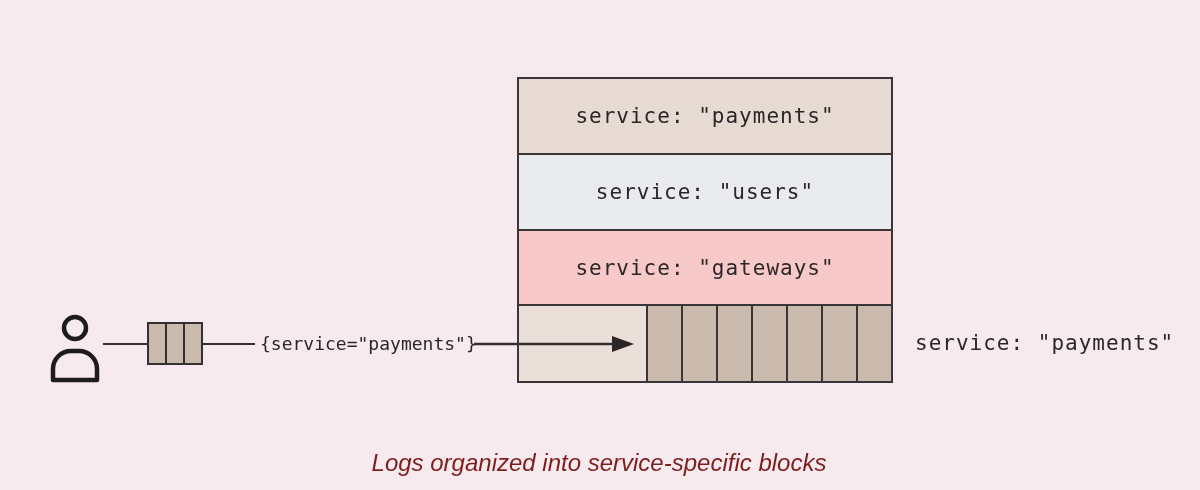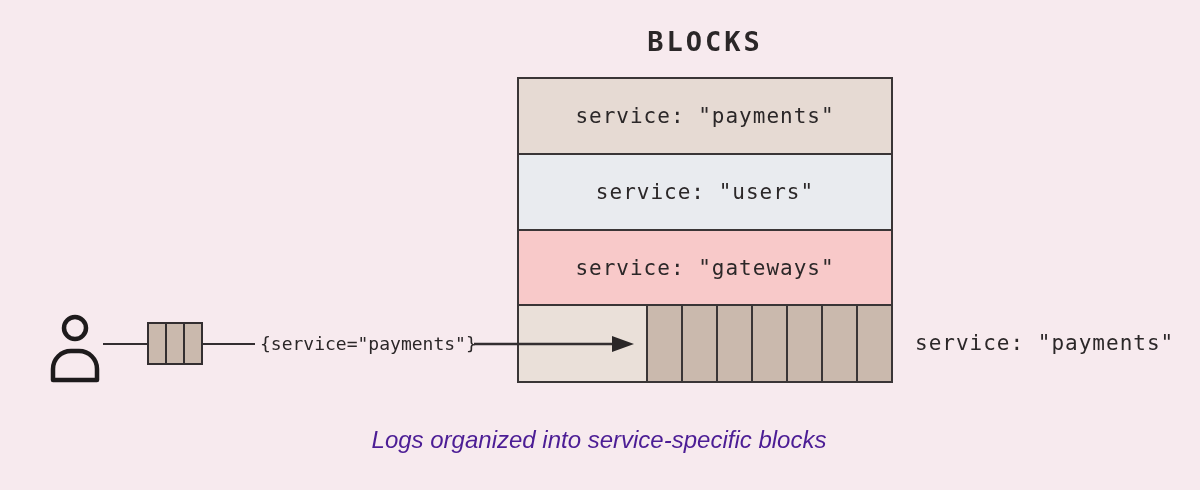--- a/index.html
+++ b/index.html
@@ -98,35 +98,34 @@
     left: 915px; top: 331px;
     font-size: 21px;
     letter-spacing: 1px;
     white-space: nowrap;
     color: #2b2728;
   }
 
   
   .caption {
     position: absolute;
-    left: 0; top: 426px; width: 1170px;
+    left: 0; top: 449px; width: 1170px;
     text-align: center;
     font-family: "Liberation Sans", sans-serif;
     font-style: italic;
     font-size: 24px;
-    color: #4c1d95;
+    color: #7f1d1d;
     padding-left: 28px;
   }
 </style>
 </head>
 <body>
 
 <div class="canvas">
 
-  <div class="title">BLOCKS</div>
 
   <div class="stack">
     <div class="row row-payments">
       <span>service: "payments"</span>
     </div>
     <div class="row row-users">
       <span>service: "users"</span>
     </div>
     <div class="row row-gateways">
       <span>service: "gateways"</span>

